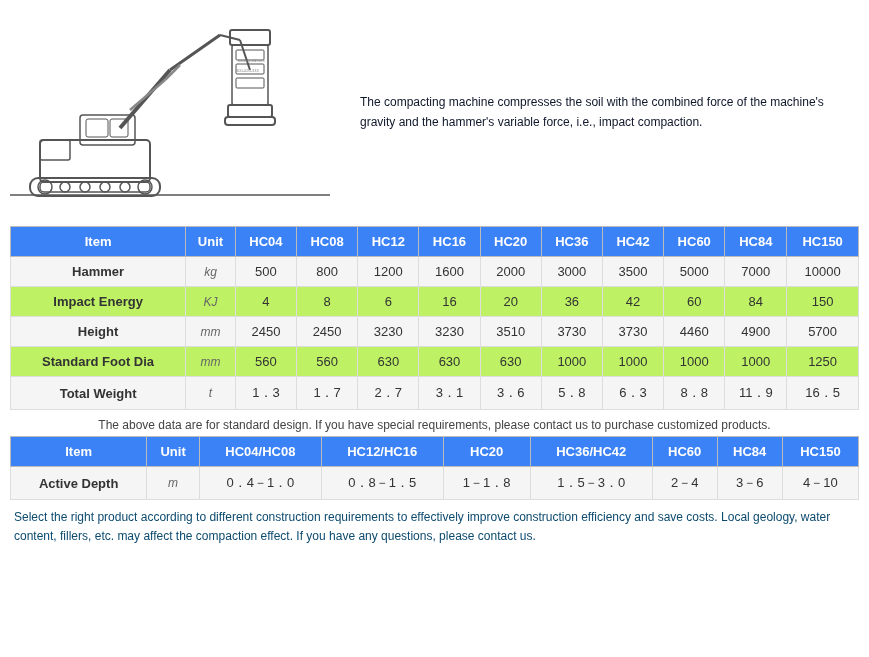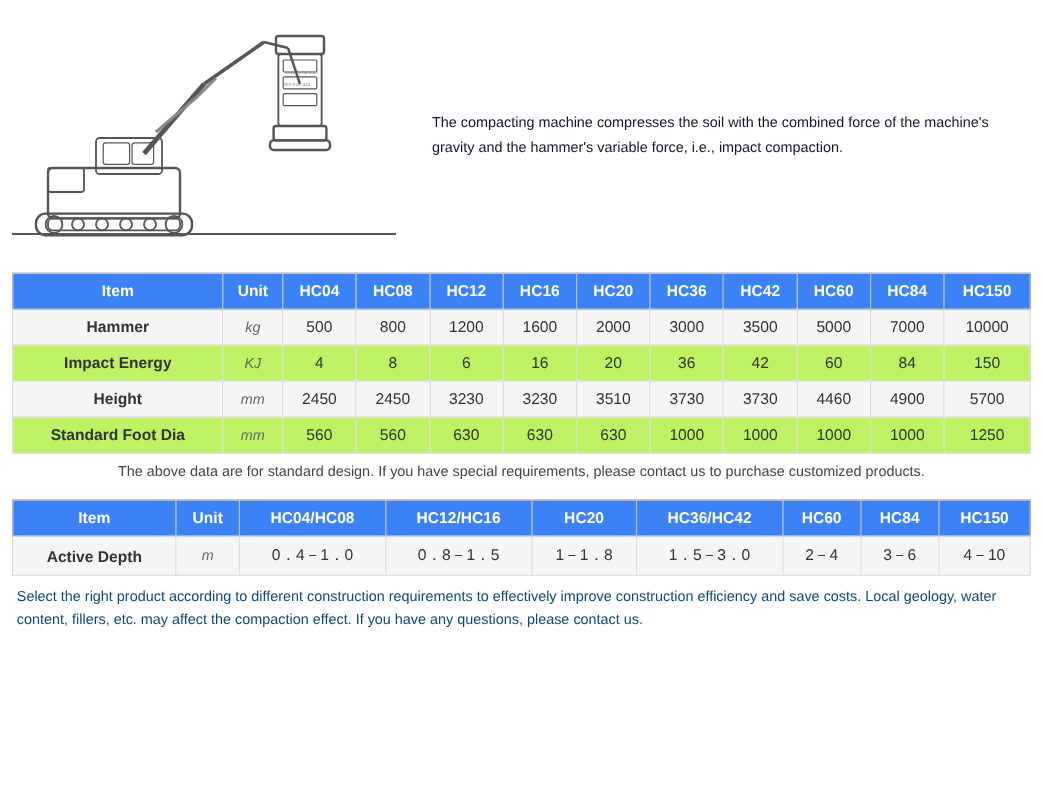--- a/index.html
+++ b/index.html
@@ -69,21 +69,21 @@
     }
     table tbody td:nth-child(2) {
       font-style: italic;
       color: #666;
       font-size: 12px;
     }
 
     .note {
       font-size: 12px;
       color: #444;
-      margin: 8px 4px 16px 4px;
+      margin: 8px 4px 4px 4px;
       text-align: center;
     }
     .note2 {
       font-size: 12px;
       color: #0c4a6e;
       margin: 8px 4px 4px 4px;
       text-align: left;
       line-height: 1.6;
     }
   </style>
@@ -214,20 +214,34 @@
           <td>560</td>
           <td>630</td>
           <td>630</td>
           <td>630</td>
           <td>1000</td>
           <td>1000</td>
           <td>1000</td>
           <td>1000</td>
           <td>1250</td>
         </tr>
+        <tr>
+          <td>Total Weight</td>
+          <td>t</td>
+          <td>1．3</td>
+          <td>1．7</td>
+          <td>2．7</td>
+          <td>3．1</td>
+          <td>3．6</td>
+          <td>5．8</td>
+          <td>6．3</td>
+          <td>8．8</td>
+          <td>11．9</td>
+          <td>16．5</td>
+        </tr>
       </tbody>
   </table>
 </div>
 
 <div class="note">The above data are for standard design. If you have special requirements, please contact us to purchase customized products.</div>
 
 <div class="table-wrapper">
   <table>
     <thead>
       <tr id="table2-header-row">

